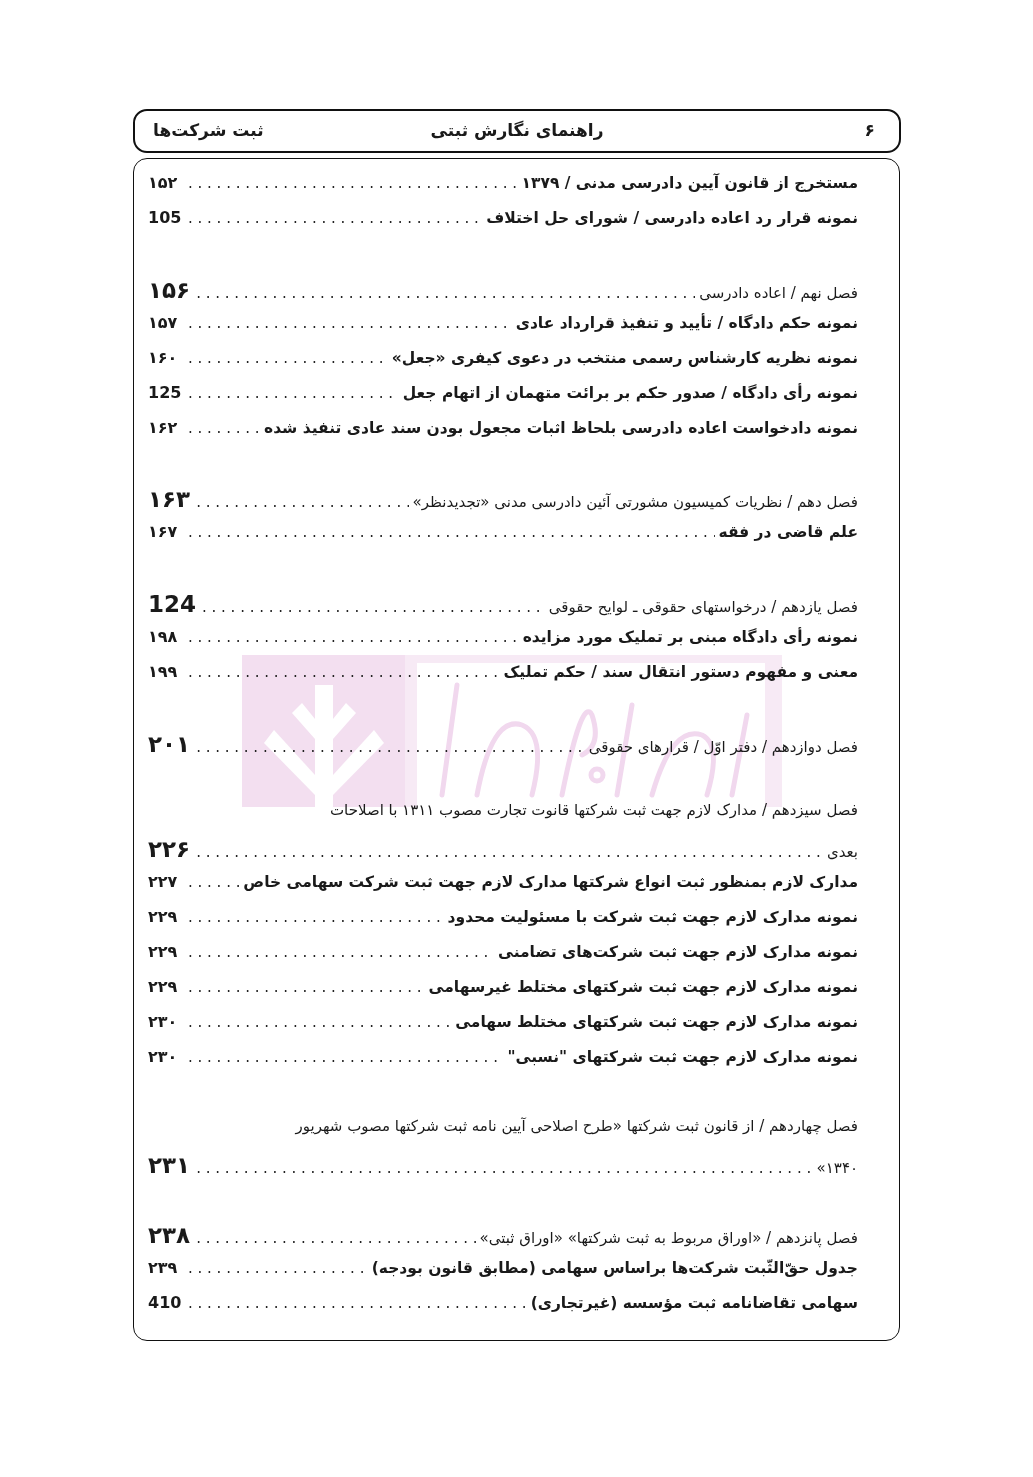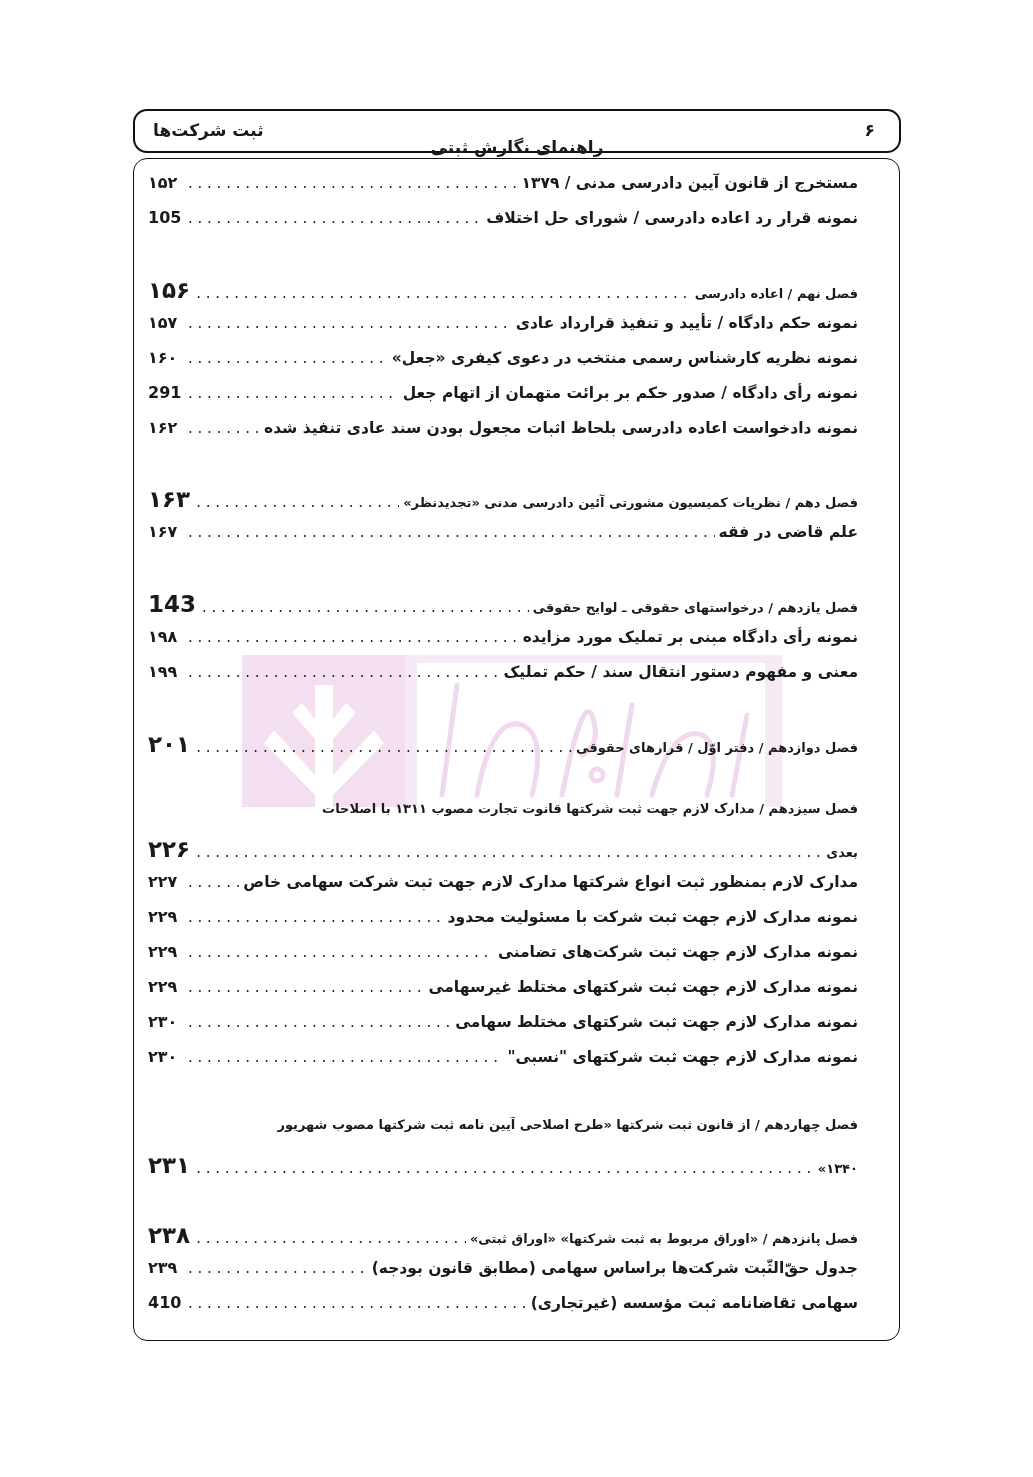--- a/index.html
+++ b/index.html
@@ -30,21 +30,21 @@
       box-sizing: content-box;
       direction: rtl;
     }
     .running-header .page-num {
       position: absolute;
       right: 24px; top: 9px;
       font-size: 17px; font-weight: bold;
     }
     .running-header .book-title {
       position: absolute;
-      left: 0; right: 0; top: 26px;
+      left: 0; right: 0; top: 9px;
       text-align: center;
       font-size: 17px; font-weight: bold;
     }
     .running-header .section-title {
       position: absolute;
       left: 18px; top: 9px;
       font-size: 17px; font-weight: bold;
     }
     
     .content-frame {
@@ -124,22 +124,22 @@
     }
     .toc-row .pg {
       flex: 0 0 auto;
       font-size: 16px;
       font-weight: bold;
       padding-right: 6px;
       min-width: 34px;
       text-align: left;
     }
     .toc-row.chapter .label {
-      font-size: 13px;
-      font-weight: bold;
+      font-size: 15px;
+      font-weight: normal;
     }
     .toc-row.chapter .pg {
       font-size: 23px;
     }
     .toc-row.wrap-first {
       justify-content: space-between;
     }
     .toc-row.wrap-first .label {
       text-align: justify;
       width: 100%;
@@ -208,21 +208,21 @@
       <span class="pg">۱۵۷</span>
     </div>
     <div class="toc-row" style="top:178px;">
       <span class="label">نمونه نظریه کارشناس رسمی منتخب در دعوی کیفری «جعل»</span>
       <span class="leader"></span>
       <span class="pg">۱۶۰</span>
     </div>
     <div class="toc-row" style="top:213px;">
       <span class="label">نمونه رأی دادگاه / صدور حکم بر برائت متهمان از اتهام جعل</span>
       <span class="leader"></span>
-      <span class="pg">291</span>
+      <span class="pg">125</span>
     </div>
     <div class="toc-row" style="top:248px;">
       <span class="label">نمونه دادخواست اعاده دادرسی بلحاظ اثبات مجعول بودن سند عادی تنفیذ شده</span>
       <span class="leader"></span>
       <span class="pg">۱۶۲</span>
     </div>
 
     <div class="toc-row chapter" style="top:316px;">
       <span class="label">فصل دهم / نظریات کمیسیون مشورتی آئین دادرسی مدنی «تجدیدنظر»</span>
       <span class="leader"></span>
@@ -230,21 +230,21 @@
     </div>
     <div class="toc-row" style="top:352px;">
       <span class="label">علم قاضی در فقه</span>
       <span class="leader"></span>
       <span class="pg">۱۶۷</span>
     </div>
 
     <div class="toc-row chapter" style="top:421px;">
       <span class="label">فصل یازدهم / درخواستهای حقوقی ـ لوایح حقوقی</span>
       <span class="leader"></span>
-      <span class="pg">143</span>
+      <span class="pg">124</span>
     </div>
     <div class="toc-row" style="top:457px;">
       <span class="label">نمونه رأی دادگاه مبنی بر تملیک مورد مزایده</span>
       <span class="leader"></span>
       <span class="pg">۱۹۸</span>
     </div>
     <div class="toc-row" style="top:492px;">
       <span class="label">معنی و مفهوم دستور انتقال سند / حکم تملیک</span>
       <span class="leader"></span>
       <span class="pg">۱۹۹</span>

